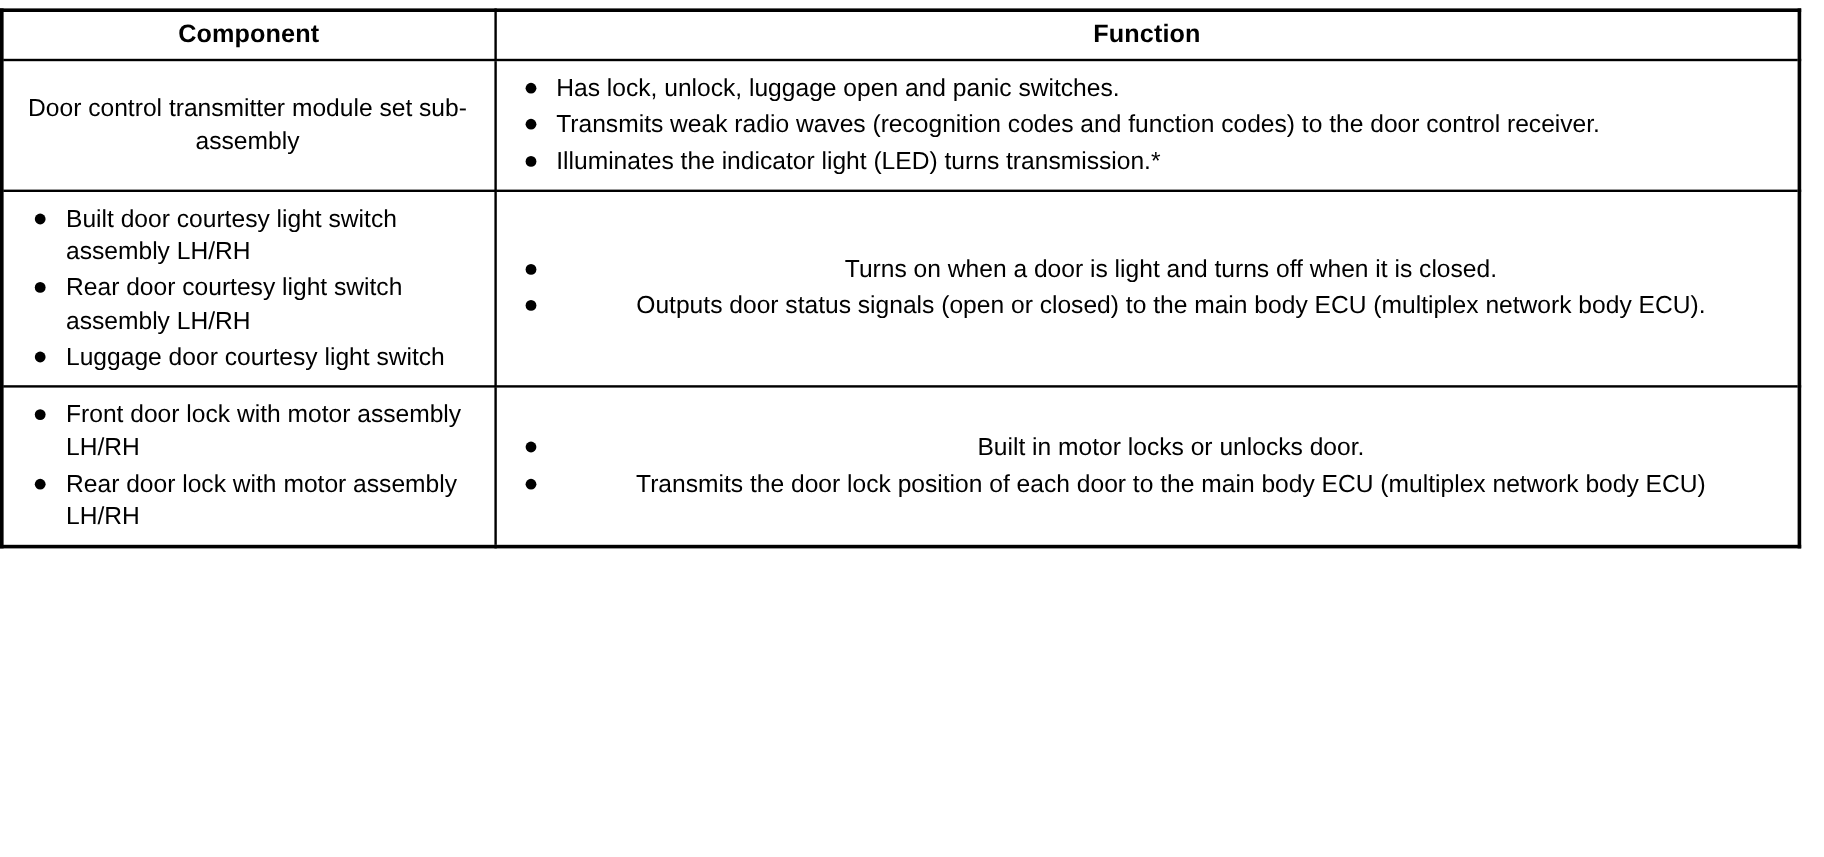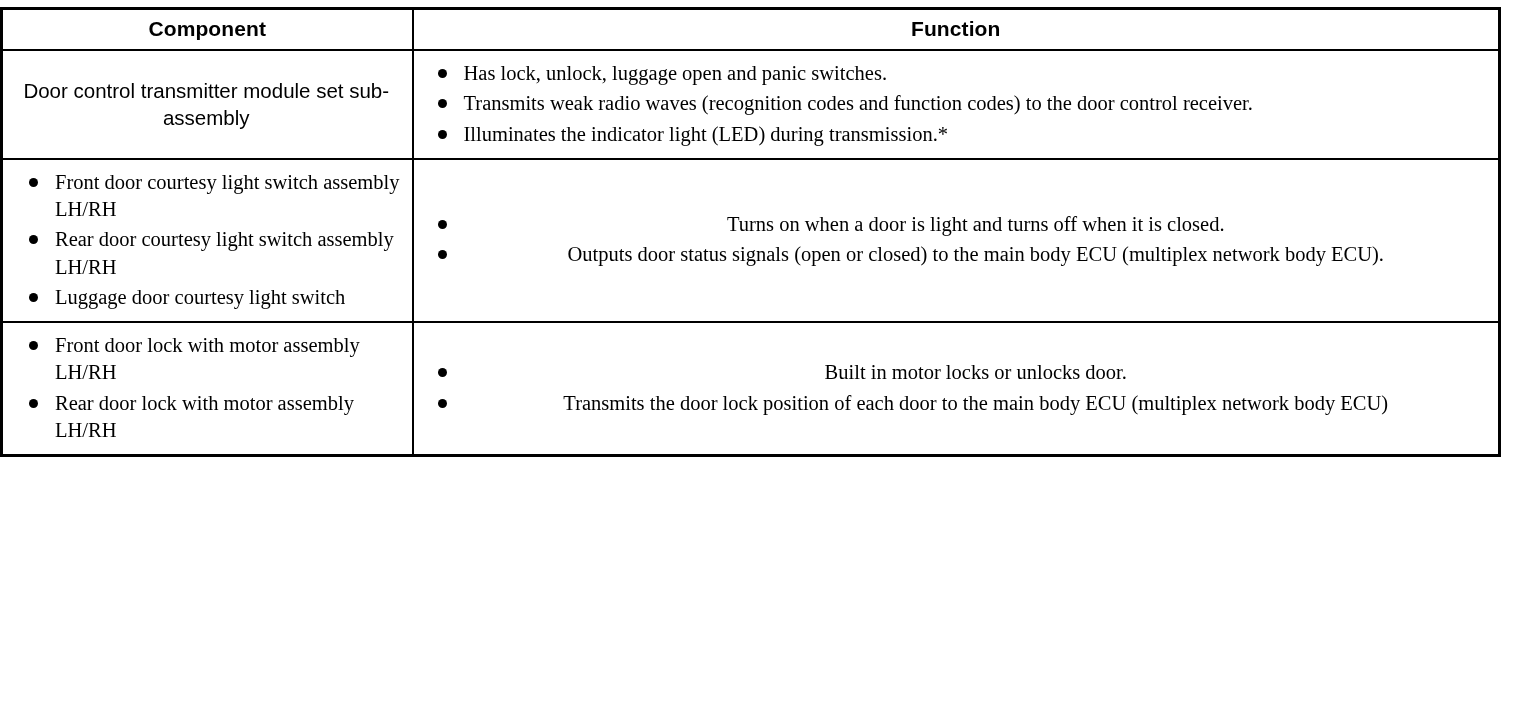--- a/index.html
+++ b/index.html
@@ -76,21 +76,20 @@
   
   ul.blist {
     list-style: none;
     margin: 0;
     padding: 0;
   }
   ul.blist > li {
     position: relative;
     padding-left: 36px;
     margin: 0 0 3px 0;
-    font-family: Liberation Serif, serif;
   }
   ul.blist > li:last-child { margin-bottom: 0; }
 
   ul.blist > li .bullet {
     position: absolute;
     left: 10px;
     top: 9px;
     width: 9px;
     height: 9px;
     background: #000000;
@@ -134,33 +133,33 @@
             <li>
               <span class="bullet"></span>
               <span class="txt">Has lock, unlock, luggage open and panic switches.</span>
             </li>
             <li>
               <span class="bullet"></span>
               <span class="txt">Transmits weak radio waves (recognition codes and function codes) to the door control receiver.</span>
             </li>
             <li>
               <span class="bullet"></span>
-              <span class="txt">Illuminates the indicator light (LED) during transmission.*</span>
+              <span class="txt">Illuminates the indicator light (LED) turns transmission.*</span>
             </li>
           </ul>
         </td>
       </tr>
 
 
       <tr>
         <td class="cell comp-list">
           <ul class="blist">
             <li>
               <span class="bullet"></span>
-              <span class="txt">Front door courtesy light switch assembly LH/RH</span>
+              <span class="txt">Built door courtesy light switch assembly LH/RH</span>
             </li>
             <li>
               <span class="bullet"></span>
               <span class="txt">Rear door courtesy light switch assembly LH/RH</span>
             </li>
             <li>
               <span class="bullet"></span>
               <span class="txt">Luggage door courtesy light switch</span>
             </li>
           </ul>

